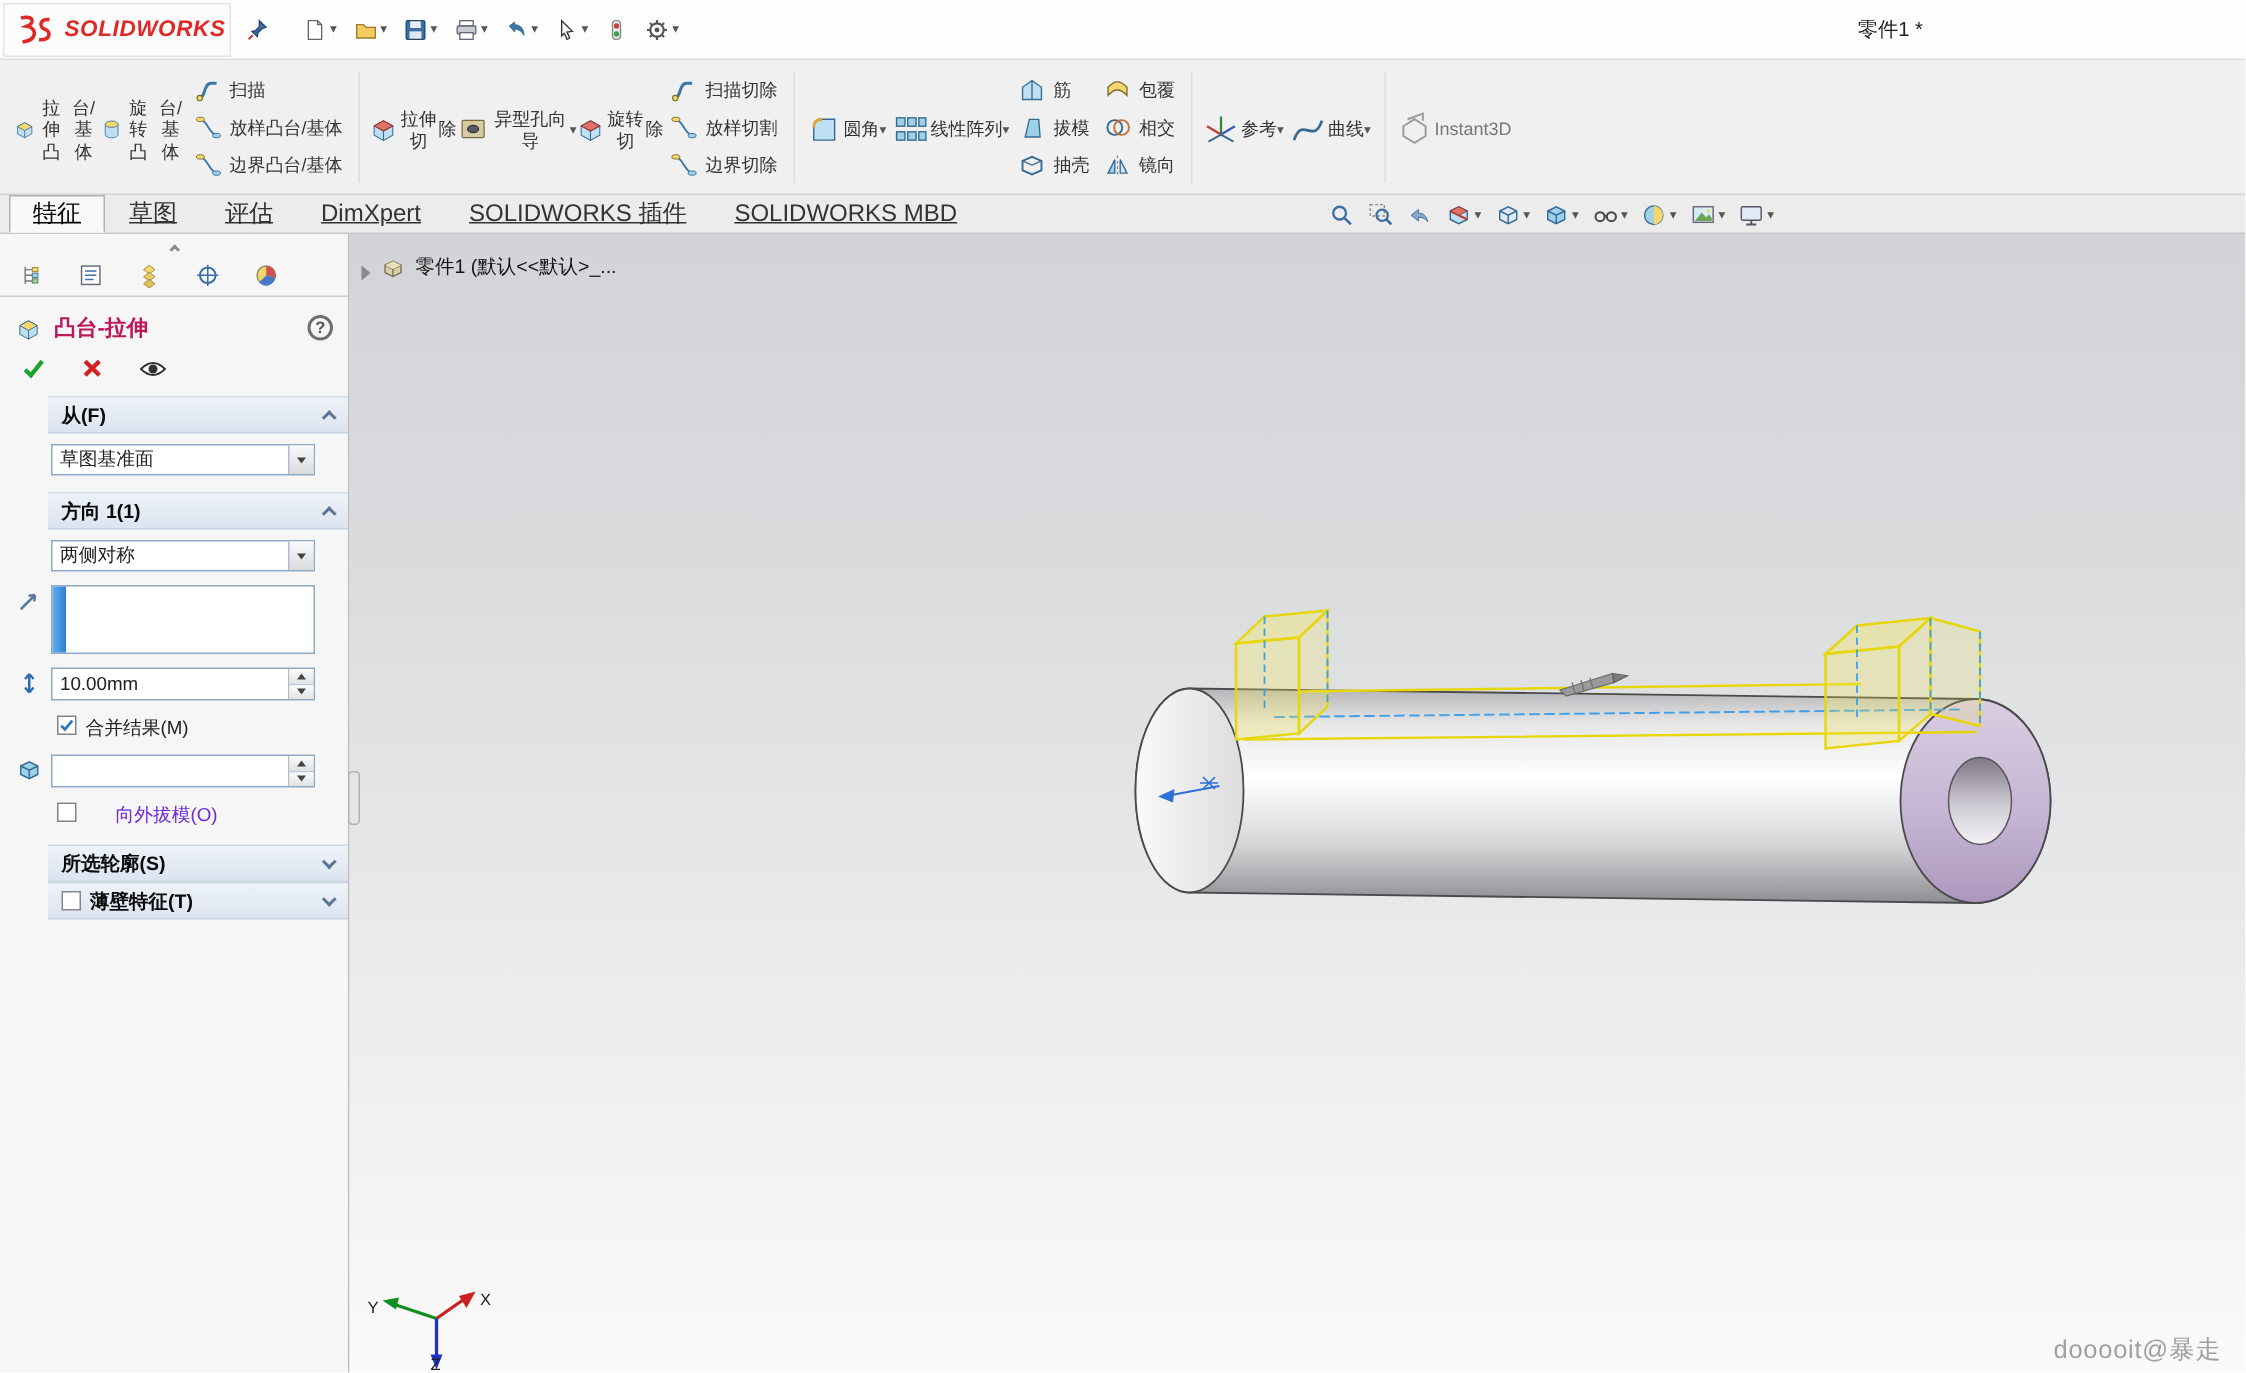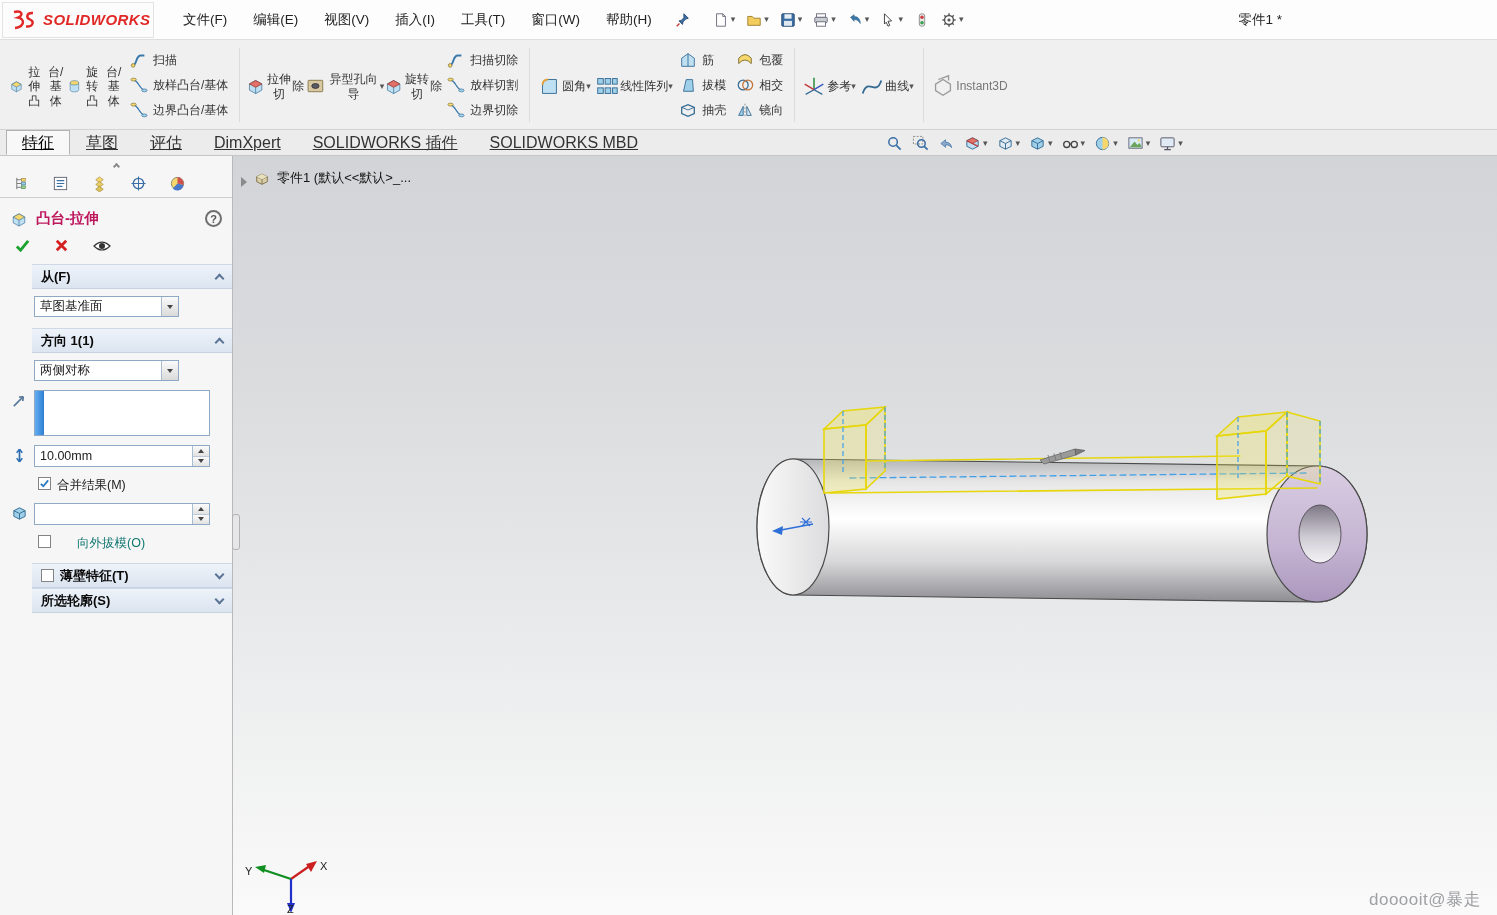--- a/index.html
+++ b/index.html
@@ -47,39 +47,39 @@
   .ptab svg{width:17px;height:17px;}
   .pm-header{display:flex;align-items:center;gap:8px;padding:11px 10px 5px;}
   .pm-header svg{width:18px;height:18px;}
   .pm-title{font-weight:bold;font-size:14.5px;color:#be185d;}
   .pm-help{margin-left:auto;width:17px;height:17px;border-radius:50%;border:2px solid #6f6f6f;color:#555;font-size:11px;font-weight:bold;display:flex;align-items:center;justify-content:center;}
   .pm-actions{display:flex;align-items:center;gap:22px;padding:4px 14px 10px;}
   .pm-actions svg{width:17px;height:17px;}
   .sec-head{height:25px;background:linear-gradient(#eef3f9,#dbe4f0);border-top:1px solid #cfd9e6;border-bottom:1px solid #c8d3e1;display:flex;align-items:center;gap:6px;padding:0 9px;font-weight:bold;color:#0a0a0a;font-size:13px;margin-left:32px;}
   .sec-head .chev{margin-left:auto;}
   .sec-body{padding:7px 8px 11px;}
-  .dd{margin-left:26px;width:145px;height:21px;border:1px solid #8fa8c4;background:#fff;display:flex;align-items:center;}
+  .dd{margin-left:26px;width:176px;height:21px;border:1px solid #8fa8c4;background:#fff;display:flex;align-items:center;}
   .dd-text{padding-left:5px;flex:1;font-size:12.5px;}
   .dd-btn{width:17px;height:19px;background:linear-gradient(#fafafa,#dadada);border-left:1px solid #a8bcd2;display:flex;align-items:center;justify-content:center;}
   .frow{display:flex;align-items:flex-start;gap:4px;margin-top:9px;}
   .ficon{width:22px;display:flex;justify-content:center;padding-top:2px;}
   .ficon svg{width:17px;height:17px;}
   .selbox{width:176px;height:46px;border:1px solid #8fa8c4;background:#fff;position:relative;}
   .selbar{position:absolute;left:0;top:0;bottom:0;width:9px;background:linear-gradient(90deg,#63aef2,#2e7ed2);}
   .spin{width:176px;height:22px;border:1px solid #8fa8c4;background:#fff;display:flex;align-items:center;}
   .spin-text{flex:1;padding-left:5px;font-size:12.5px;}
   .spin-btns{width:17px;height:20px;display:flex;flex-direction:column;border-left:1px solid #a8bcd2;}
   .spin-up,.spin-down{flex:1;background:linear-gradient(#fbfbfb,#e2e2e2);display:flex;align-items:center;justify-content:center;}
   .spin-up{border-bottom:1px solid #bcc8d6;}
   .tri-up{width:0;height:0;border-left:3.5px solid transparent;border-right:3.5px solid transparent;border-bottom:4px solid #444;}
   .tri-down{width:0;height:0;border-left:3.5px solid transparent;border-right:3.5px solid transparent;border-top:4px solid #444;}
   .chkrow{display:flex;align-items:flex-start;gap:6px;margin:10px 0 0 30px;font-size:12.5px;}
   .cbox{width:13px;height:13px;border:1px solid #848484;background:#fff;display:flex;align-items:center;justify-content:center;flex:0 0 auto;}
   .cbox svg{width:11px;height:11px;}
-  .dis{color:#0f766e;gap:26px;}
+  .dis{color:#6d28d9;gap:26px;}
   .collapsed-head{margin-top:0;}
   .splitter{position:absolute;left:232px;top:514px;width:8px;height:36px;background:#e6e6e8;border:1px solid #b2b2b4;border-radius:3px;z-index:5;}
   
   .viewport{position:absolute;top:156px;left:233px;right:0;bottom:0;background:linear-gradient(180deg,#d3d4d7 0%,#dadbdd 28%,#e9eaeb 62%,#fafafa 100%);overflow:hidden;}
   .breadcrumb{position:absolute;left:8px;top:13px;display:flex;align-items:flex-end;gap:7px;font-size:13px;color:#141414;z-index:3;}
   .bc-arrow{width:0;height:0;border-top:5px solid transparent;border-bottom:5px solid transparent;border-left:6px solid #8a8a8a;}
   .breadcrumb svg{width:16px;height:16px;}
   .model-svg{position:absolute;left:0;top:0;width:1264px;height:759px;}
   .watermark{position:absolute;right:16px;bottom:4px;font-size:17px;color:#9fa0a4;letter-spacing:.5px;}
 </style>
@@ -309,29 +309,20 @@
 </svg>
 
 <div class="menubar">
   <div class="logo">
     <svg width="26" height="22" viewBox="0 0 26 22">
         <path d="M3 3 C 11 1 13 6 7 8.5 C 14 9.5 14 18 4 19" fill="none" stroke="#e02826" stroke-width="2.4"></path>
         <path d="M22 4 C 15 3.5 15 9 19 10.5 C 23 12 23 18 15 17.5" fill="none" stroke="#e02826" stroke-width="2.4"></path>
       </svg>
     <span class="logo-text">SOLIDWORKS</span>
   </div>
-  <div class="menus">
-    <span class="menu-item">文件(F)</span>
-    <span class="menu-item">编辑(E)</span>
-    <span class="menu-item">视图(V)</span>
-    <span class="menu-item">插入(I)</span>
-    <span class="menu-item">工具(T)</span>
-    <span class="menu-item">窗口(W)</span>
-    <span class="menu-item">帮助(H)</span>
-  </div>
   <span class="pinbtn">
       <svg width="16" height="16">
         <use href="#sym-pin"></use>
       </svg>
     </span>
   <div class="qtbar">
     <span class="qt-btn">
         <svg width="16" height="16">
           <use href="#sym-page"></use>
         </svg>
@@ -744,26 +735,26 @@
         </span>
       </div>
     </div>
     <div class="chkrow dis">
       <span class="cbox"></span>
       <span>向外拔模(O)</span>
     </div>
   </div>
 
   <div class="sec-head collapsed-head">
+    <span>所选轮廓(S)</span>
+    <span class="chev down"></span>
+  </div>
+  <div class="sec-head collapsed-head">
     <span class="cbox"></span>
     <span>薄壁特征(T)</span>
-    <span class="chev down"></span>
-  </div>
-  <div class="sec-head collapsed-head">
-    <span>所选轮廓(S)</span>
     <span class="chev down"></span>
   </div>
 </div>
 <div class="splitter"></div>
 
 <div class="viewport">
   <div class="breadcrumb">
     <span class="bc-arrow"></span>
     <svg>
         <use href="#sym-part"></use>

